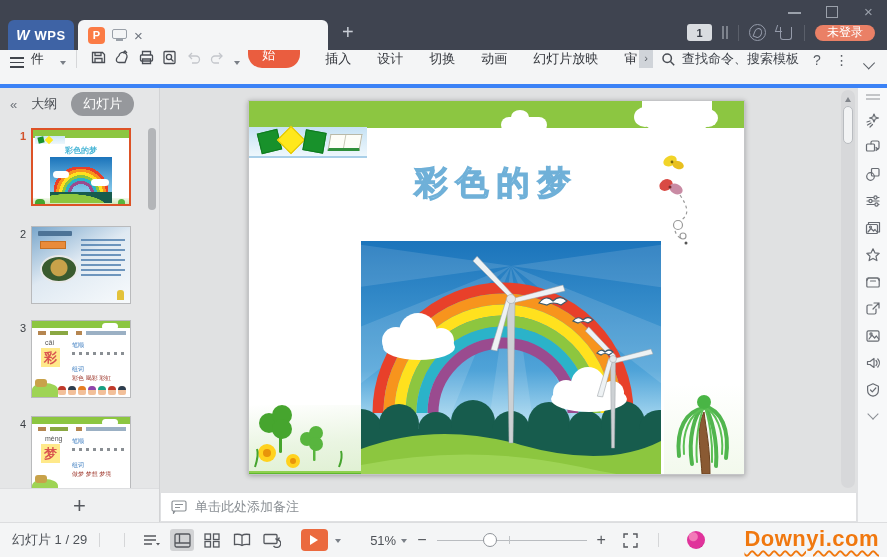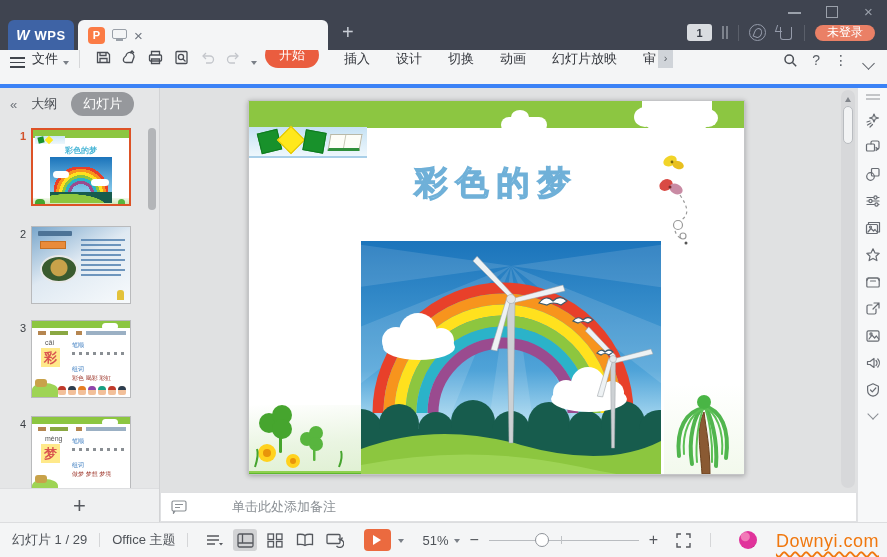--- a/index.html
+++ b/index.html
@@ -173,44 +173,44 @@
   
   .rpanel { width:30px; background:#f7f8f9; border-left:1px solid #e0e1e3; display:flex; flex-direction:column; align-items:center; padding-top:6px; gap:9px; }
   .rp-handle { width:14px; height:6px; border-top:2px solid #c3c5c8; border-bottom:2px solid #c3c5c8; margin-bottom:2px; }
   .rp-ico { width:18px; height:18px; display:flex; align-items:center; justify-content:center; }
   .rp-ico svg { stroke:#686c73; fill:none; stroke-width:1.2; stroke-linecap:round; stroke-linejoin:round; }
   .rp-chev { width:8px; height:8px; border-right:1.5px solid #8a8e94; border-bottom:1.5px solid #8a8e94; transform:rotate(45deg); margin-top:2px; }
 
   
   .notes { height:30px; background:#fff; border:1px solid #dfe0e2; display:flex; align-items:center; padding:0 10px; gap:8px; }
   .notes svg { stroke:#8a8f94; fill:none; stroke-width:1.2; }
-  .notes-text { font-size:13px; color:#8a8f94;margin-left:37px; }
+  .notes-text { font-size:13px; color:#8a8f94; }
 
   
   .statusbar { position:relative; height:35px; background:#f4f5f6; border-top:1px solid #dcdddf;
     display:flex; align-items:center; padding:0 12px; font-size:13px; color:#4e5258;text-align:right; }
   .st-div { width:1px; height:14px; background:#d5d6d8; margin:0 12px; }
   .view-ico { width:24px; height:22px; display:flex; align-items:center; justify-content:center; margin:0 3px; border-radius:3px; }
   .view-ico svg { stroke:#55585e; fill:none; stroke-width:1.3; }
   .view-ico.sel { background:#d2d3d5; }
   .play-btn { width:27px; height:22px; background:#eb6a3f; border-radius:4px; margin:0 2px 0 14px;
     display:flex; align-items:center; justify-content:center; }
   .play-btn i { width:0; height:0; border:5px solid transparent; border-left:8px solid #fff; margin-left:4px; }
-  .zoom-label { margin-left:18px; display:flex; align-items:center; }
+  .zoom-label { margin-left:29px; display:flex; align-items:center; }
   .zoom-minus,.zoom-plus { font-size:16px; color:#55585e; margin:0 10px; }
   .slider { position:relative; width:150px; height:14px; }
   .slider .track { position:absolute; left:0; right:0; top:6.5px; height:1.5px; background:#b9bcc0; }
   .slider .tick { position:absolute; left:72px; top:3px; width:1px; height:8px; background:#c0c3c6; }
   .slider .knob { position:absolute; left:46px; top:0; width:14px; height:14px; background:#fff; border:1.5px solid #8f9399; border-radius:50%; }
   .fit-ico svg { stroke:#55585e; fill:none; stroke-width:1.4; }
   .assistant { display:flex; align-items:center; gap:7px; margin-left:16px; }
   .avatar { width:18px; height:18px; border-radius:50%;
     background:radial-gradient(circle at 35% 32%, #f27ab8 0 4px, #e0339b 5px 12px, #c21f86 13px); }
   .assist-text { color:#8a8e93; max-width:130px; white-space:nowrap; overflow:hidden; }
-  .watermark { position:absolute; right:8px; bottom:5px; font-size:18px; font-weight:normal; color:#f0780f;
+  .watermark { position:absolute; right:8px; bottom:5px; font-size:22px; font-weight:bold; color:#f0780f;
     letter-spacing:.5px; text-decoration:underline wavy #f0780f 2px; text-underline-offset:4px; z-index:5; }
 </style>
 </head>
 <body>
 
 <div class="app">
 
   <div class="titlebar">
     <div class="wps-tab">
       <span class="wps-mark">W</span>
@@ -303,20 +303,21 @@
     <span class="rtab">动画</span>
     <span class="rtab">幻灯片放映</span>
     <span class="rtab rtab-cut">审</span>
     <span class="expander">›</span>
 
     <div class="search-group">
       <svg width="15" height="15" viewBox="0 0 15 15">
           <circle cx="6.2" cy="6.2" r="4.2"></circle>
           <path d="M9.5 9.5l3.7 3.7"></path>
         </svg>
+      <span class="search-text">查找命令、搜索模板</span>
     </div>
     <span class="help-ico">?</span>
     <span class="more-ico">⋮</span>
     <span class="collapse-chev"></span>
   </div>
 
   <div class="workspace">
 
     <div class="sidebar">
       <div class="sb-head">
@@ -646,21 +647,20 @@
             <path d="M5.5 8l1.8 1.8L10.8 6"></path>
           </svg>
         </span>
       <span class="rp-chev"></span>
     </div>
   </div>
 
   <div class="statusbar">
     <span>幻灯片 1 / 29</span>
     <span class="st-div"></span>
-    <span>Office 主题</span>
     <span class="st-div"></span>
 
     <span class="view-ico">
       <svg width="18" height="14" viewBox="0 0 18 14">
           <path d="M1 3h12M1 7h12M1 11h8"></path>
           <path d="M13 10l2 2.5 2-2.5z" fill="#55585e" stroke="none"></path>
         </svg>
       </span>
     <span class="view-ico sel">
       <svg width="17" height="15" viewBox="0 0 17 15">

